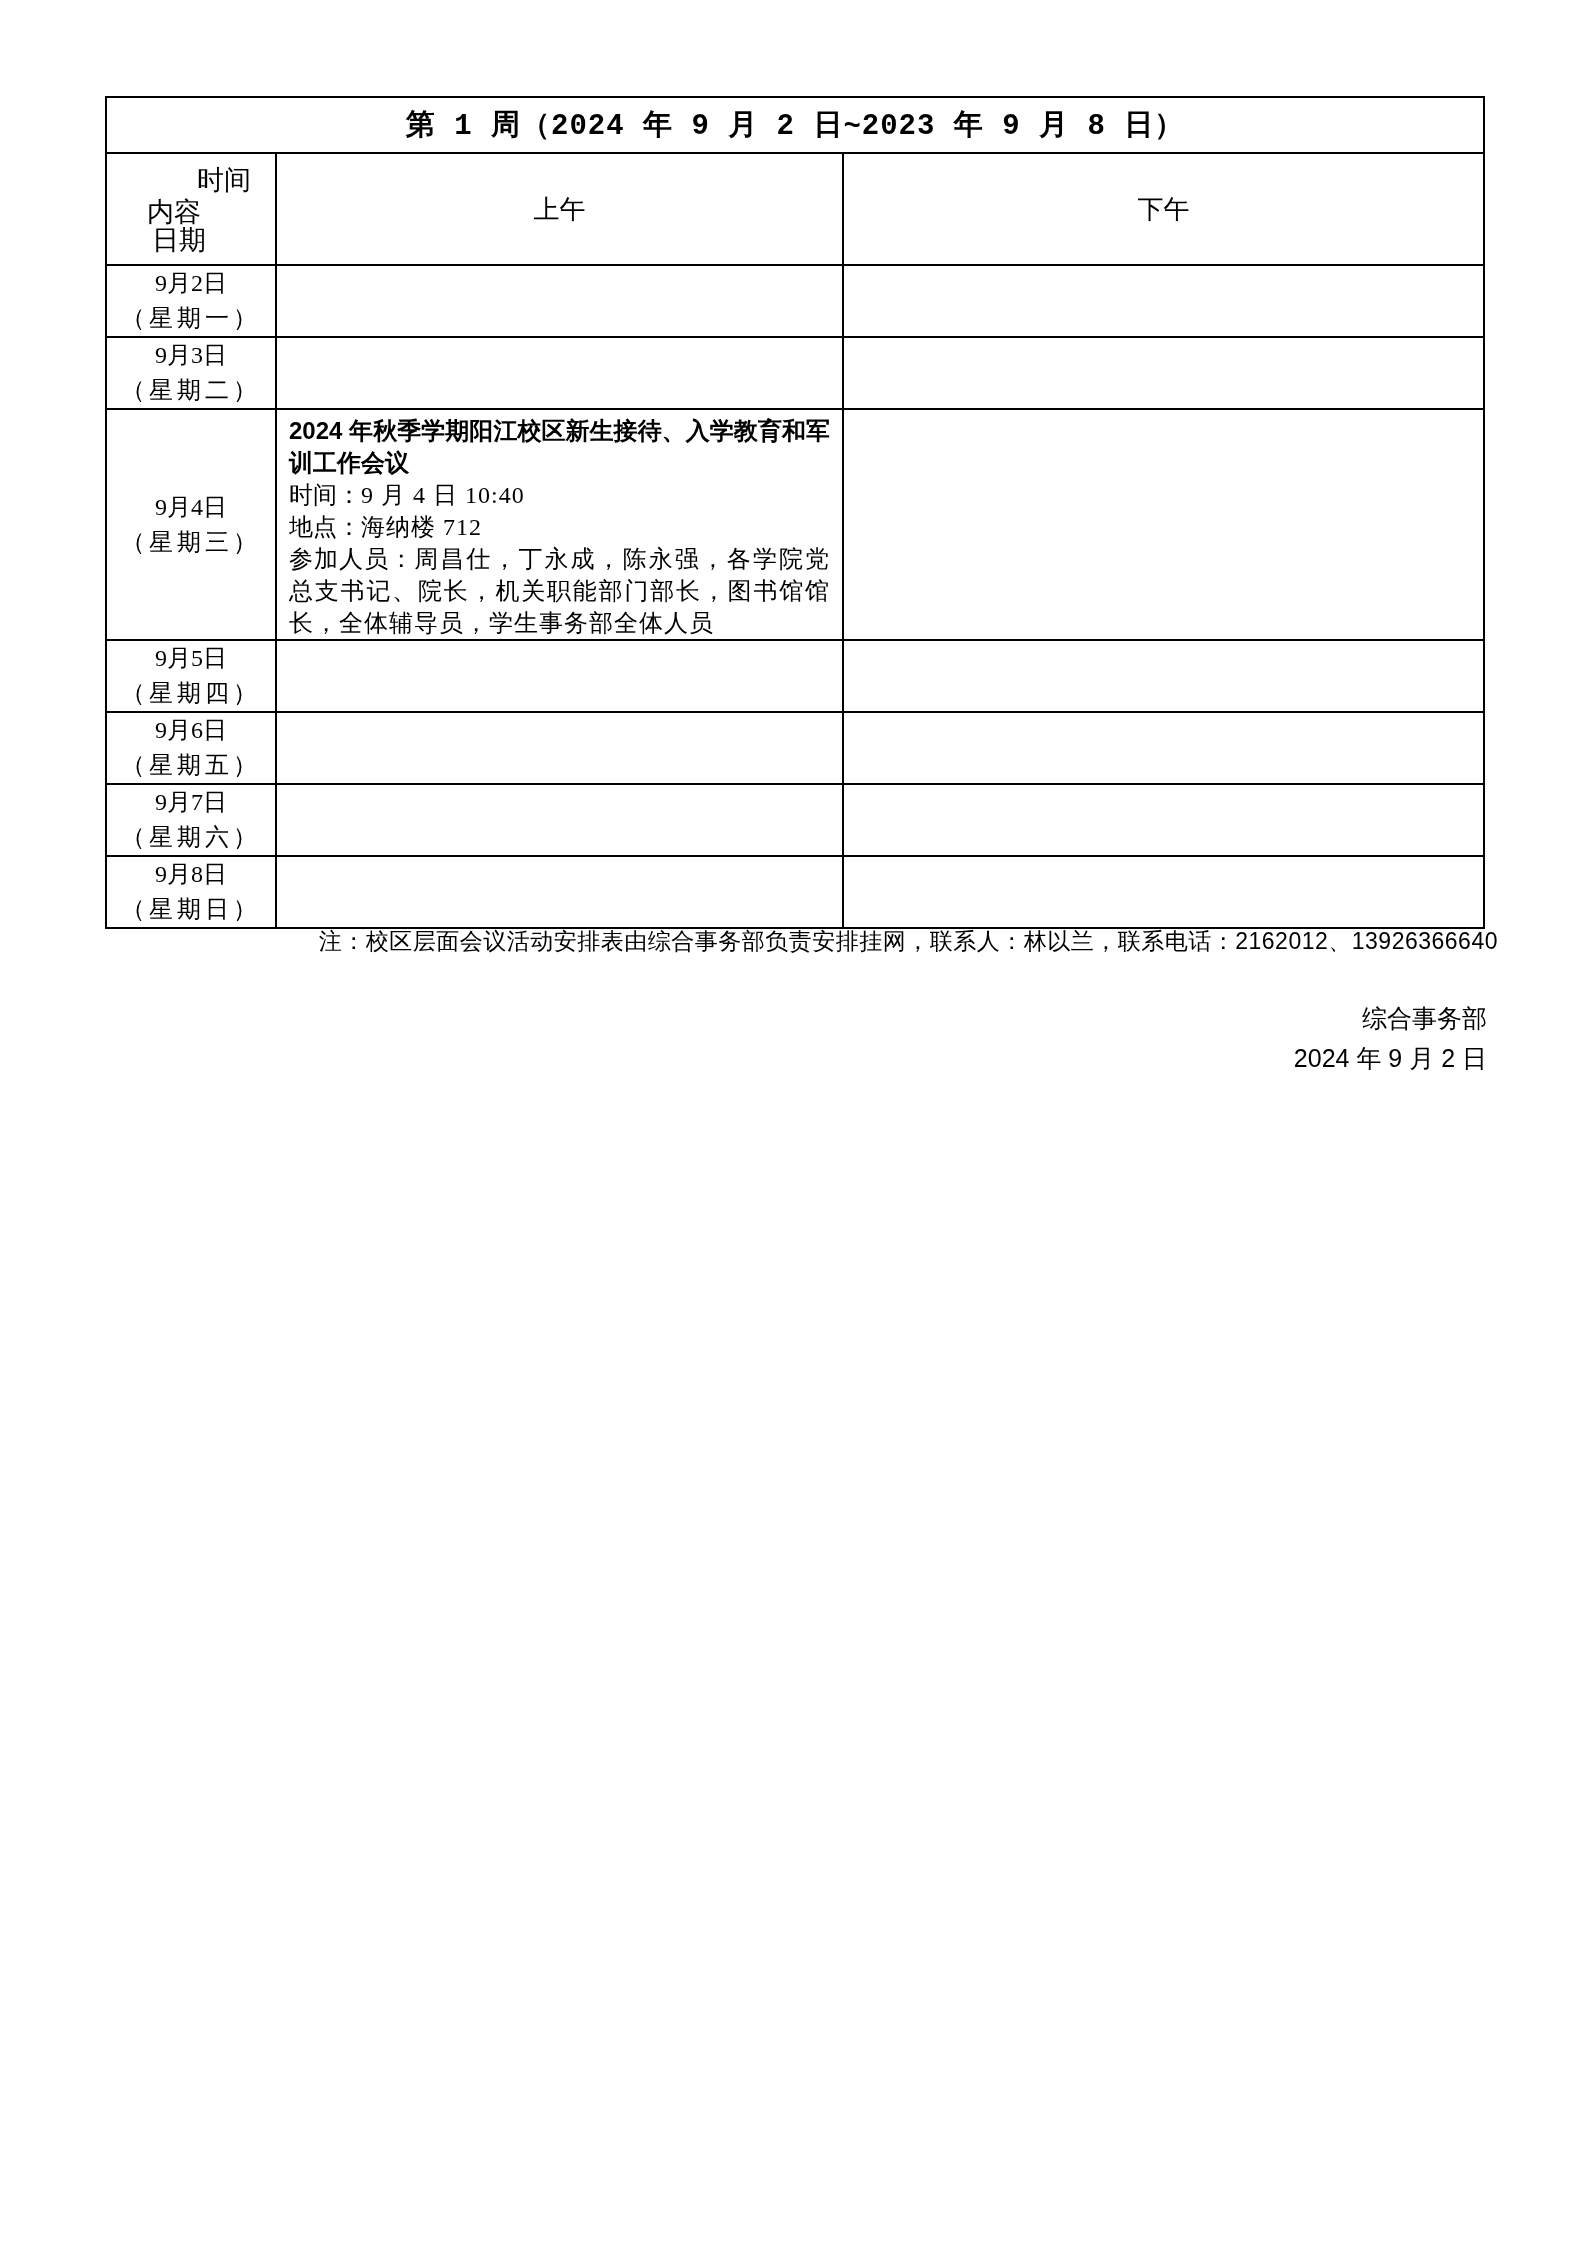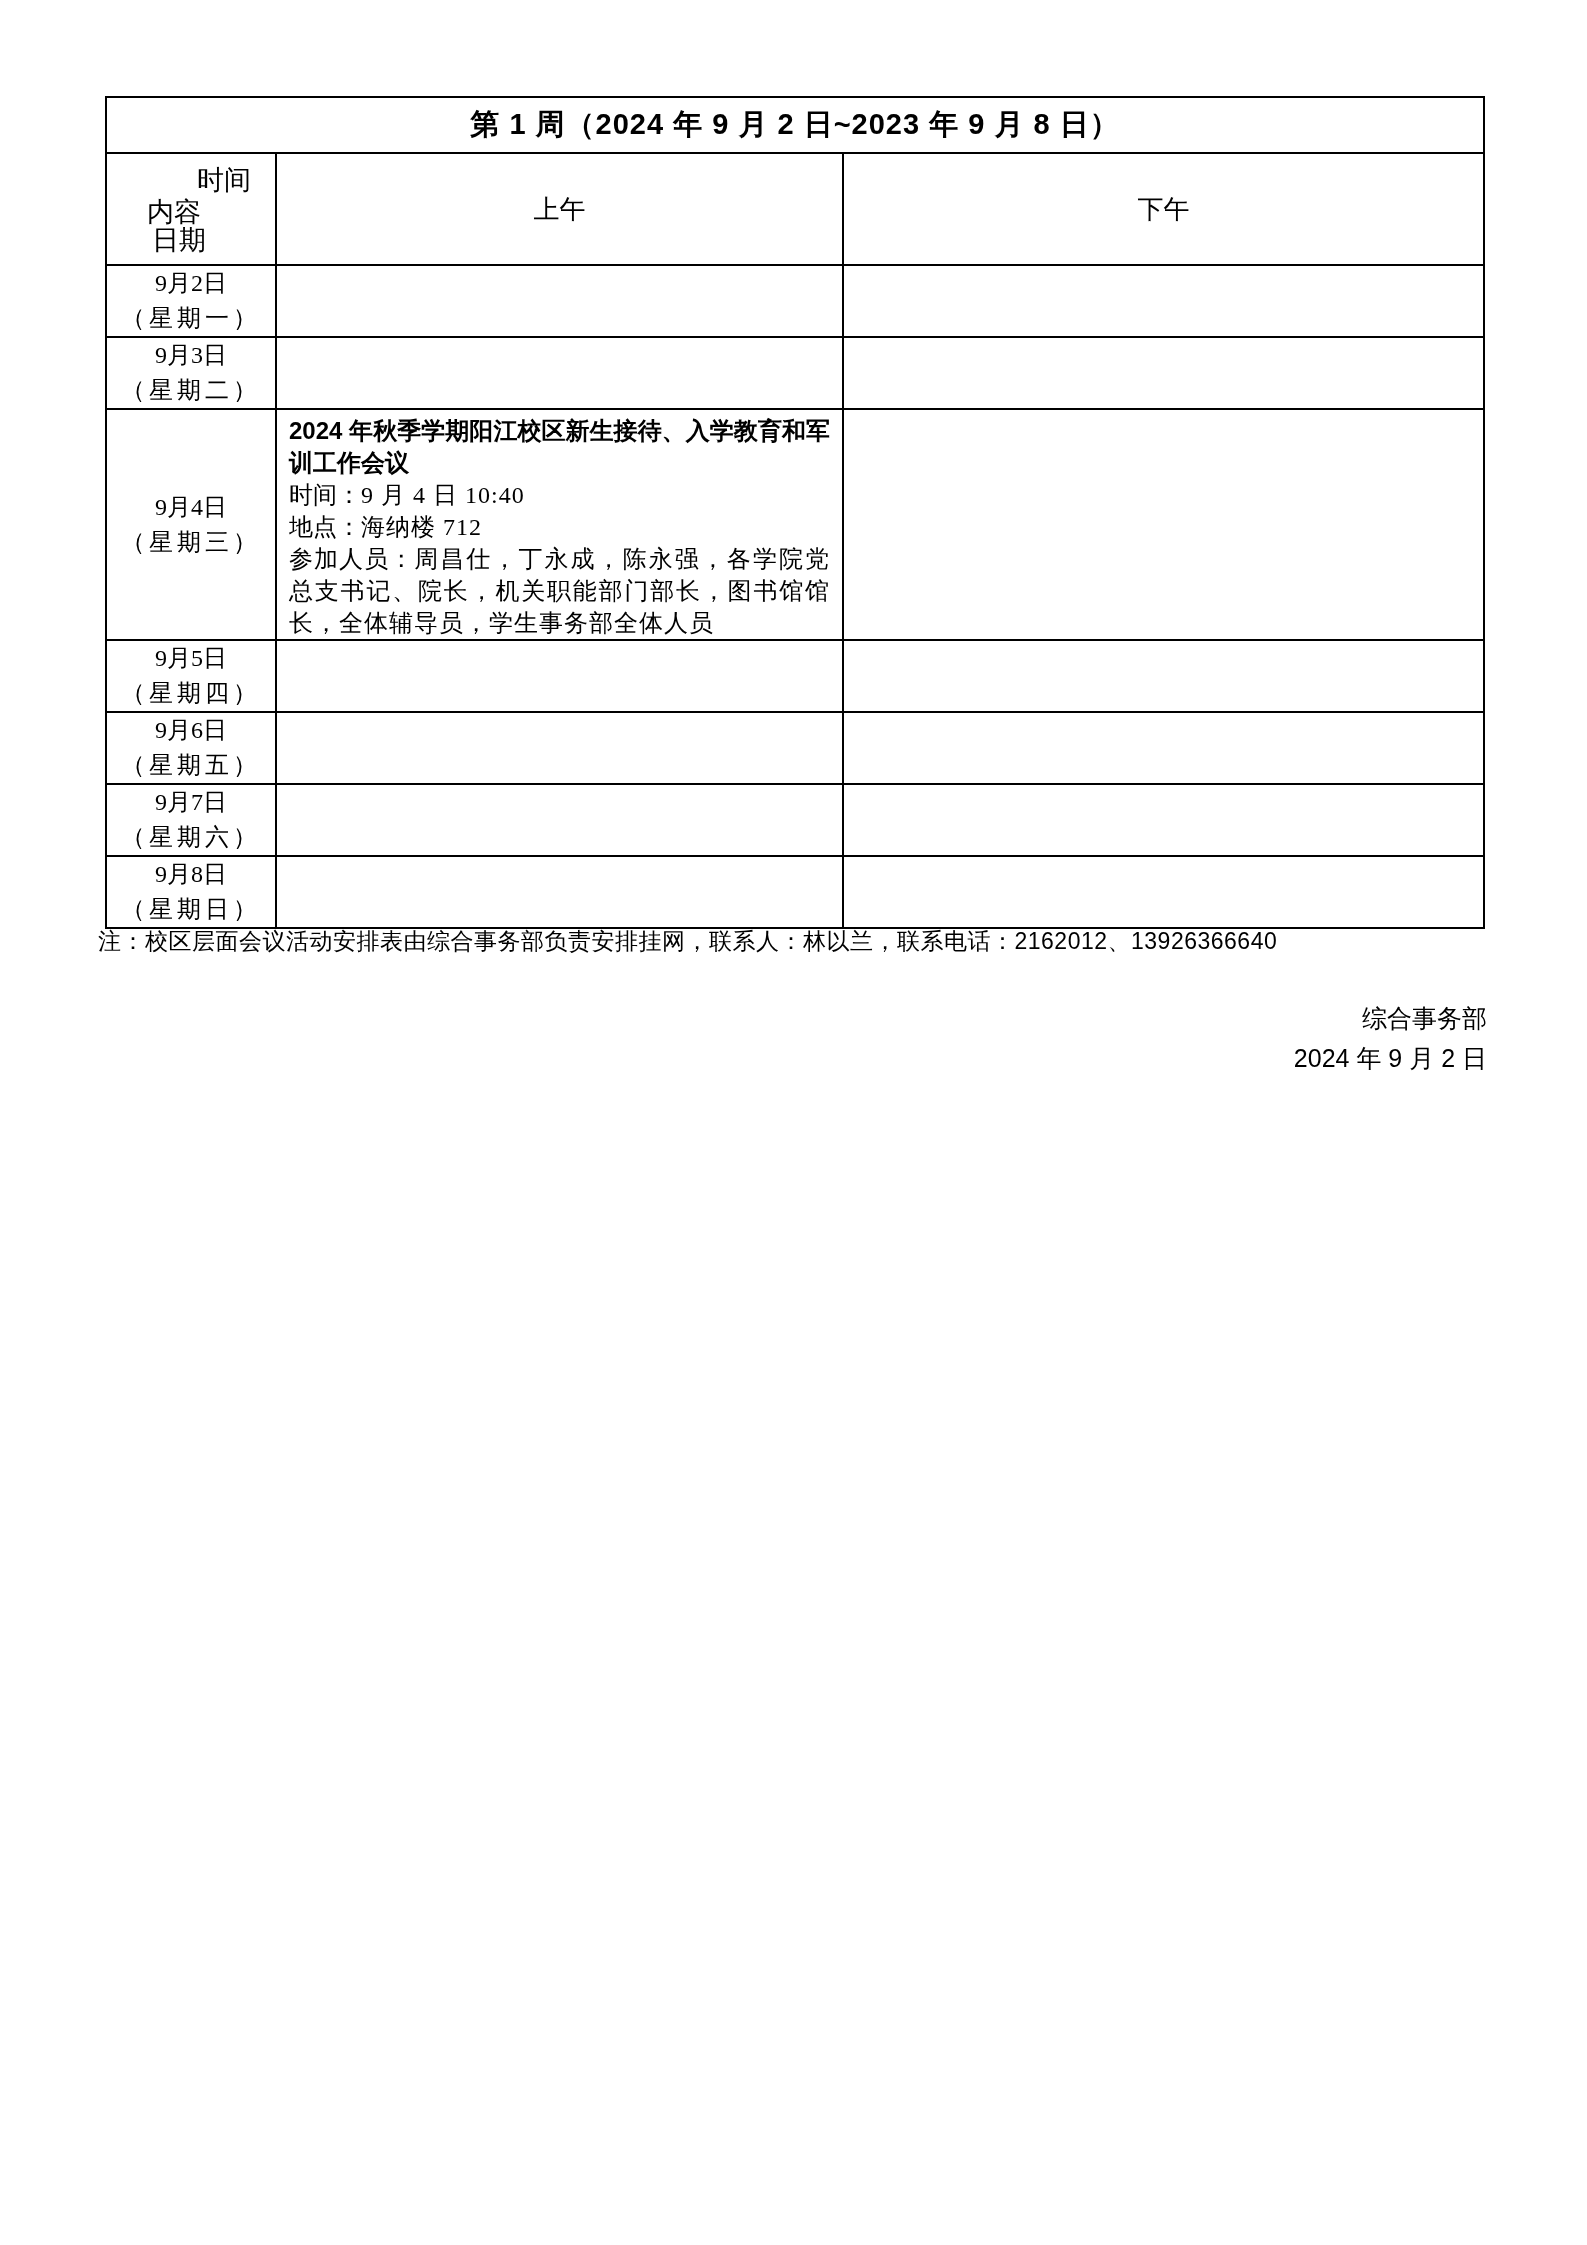--- a/index.html
+++ b/index.html
@@ -36,21 +36,21 @@
   .col-am    { width: 567px; }
   .col-pm    { width: 641px; }
 
   .row-title  { height: 56px;  }
   .row-header { height: 110px; }
   .row-day    { height: 70px; padding-left: 20px;  }
   .row-big    { height: 225px; }
 
   .table-title {
     text-align: center;
-    font-family: Liberation Sans, sans-serif;
+    font-family: Liberation Mono, monospace;
     font-weight: bold;
     font-size: 29px;
     letter-spacing: 1px;
   }
 
   
   .corner-cell { position: relative; height: 110px; }
   .corner-cell span {
     position: absolute;
     font-size: 27px;
@@ -98,20 +98,21 @@
 
   
   .note {
     position: absolute;
     left: 98px;
     top: 926px;
     width: 1400px;
     font-size: 23px;
     font-family: "Liberation Sans", "DejaVu Sans", sans-serif;
     letter-spacing: 0.5px;
+    text-align: right;
   }
   .signature {
     position: absolute;
     right: 100px;
     top: 998px;
     text-align: right;
     font-size: 25px;
     line-height: 40px;
     font-family: "Liberation Sans", "DejaVu Sans", sans-serif;
   }

